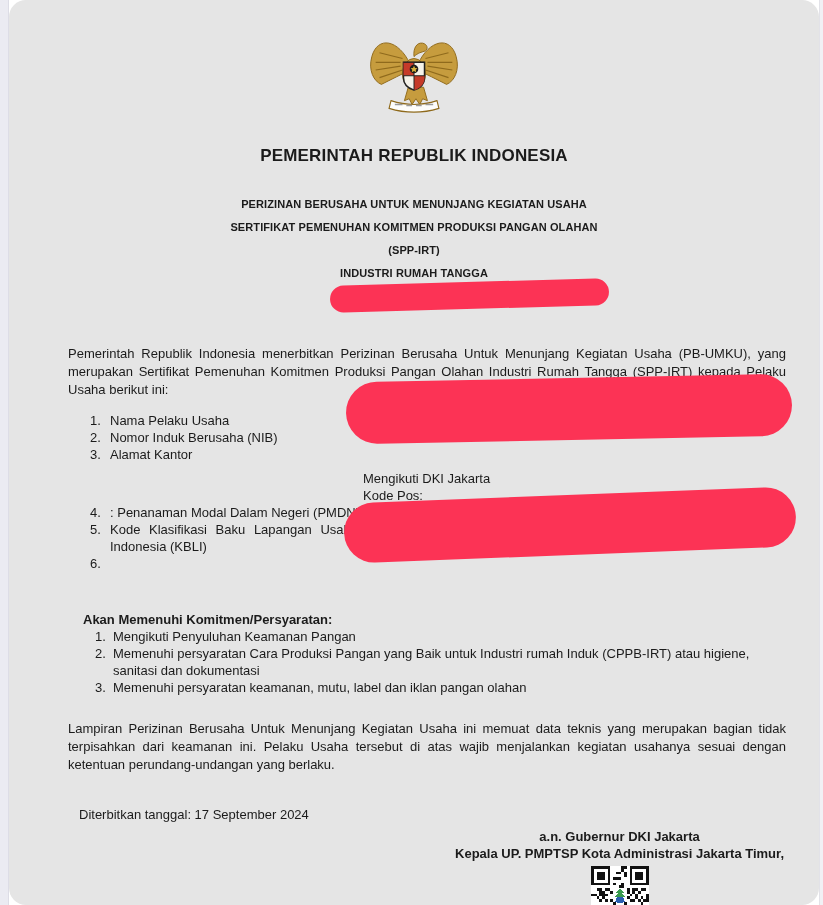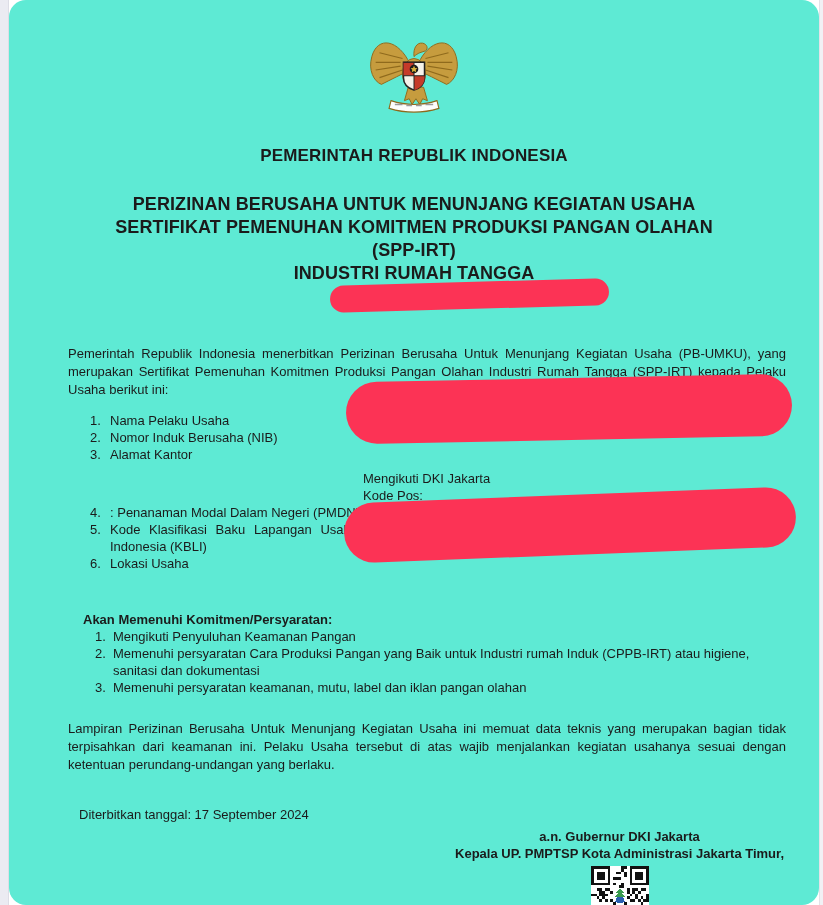--- a/index.html
+++ b/index.html
@@ -3,26 +3,26 @@
 <meta charset="utf-8">
 <style>
   html,body{margin:0;padding:0;}
   body{
     width:823px;height:905px;position:relative;overflow:hidden;
     background:#ffffff;color:#1b1b1b;
     font-family:"Liberation Sans",sans-serif;font-size:13px;
   }
   .edge-left{position:absolute;left:0;top:0;bottom:0;width:8px;background:#ebebf2;border-right:1px solid #dddde6;}
   .edge-right{position:absolute;right:0;top:0;bottom:0;width:3px;background:#f1f1f5;border-left:1px solid #e2e2e8;}
-  .doc{position:absolute;left:9px;right:4px;top:0;bottom:0;background:#5eead4;border-radius:17px;}
+  .doc{position:absolute;left:9px;right:4px;top:0;bottom:0;background:#e5e5e5;border-radius:17px;}
   .content{margin:0 33px 0 59px;}
 
   .emblem-wrap{text-align:center;margin-top:24px;height:92px;}
   .gov-header{text-align:center;font-weight:bold;font-size:17px;margin-top:30px;letter-spacing:.2px;}
-  .title-block{text-align:center;font-weight:bold;font-size:18px;line-height:23px;margin-top:27px;letter-spacing:.1px;}
+  .title-block{text-align:center;font-weight:bold;font-size:11px;line-height:23px;margin-top:27px;letter-spacing:.1px;}
 
   .intro{ text-align:justify;line-height:18px;margin-top:37px;}
 
   .fields{margin-left:22px;margin-top:0;line-height:17px;}
   .f-row{display:flex;}
   .f-num{width:20px;flex:none;}
   .f-label{width:248px;flex:none;}
   .f-val{flex:1;}
   .f-val.plain{padding-left:5px;}
   .spread{text-align:justify;text-align-last:justify;}
@@ -128,21 +128,20 @@
       <div class="f-row">
         <span class="f-num">5.</span>
         <span class="f-label">
           <div class="spread">Kode Klasifikasi Baku Lapangan Usaha</div>
           <div>Indonesia (KBLI)</div>
         </span>
         <span class="f-val">: 10710 - Industri Produk Roti Dan Kue</span>
       </div>
       <div class="f-row">
         <span class="f-num">6.</span>
-        <span class="f-label">Lokasi Usaha</span>
         <span class="f-val"></span>
       </div>
     </div>
 
     <div class="commit-heading">Akan Memenuhi Komitmen/Persyaratan:</div>
     <div class="commits">
       <div class="c-row">
         <span class="c-num">1.</span>
         <span class="c-text">Mengikuti Penyuluhan Keamanan Pangan</span>
       </div>

